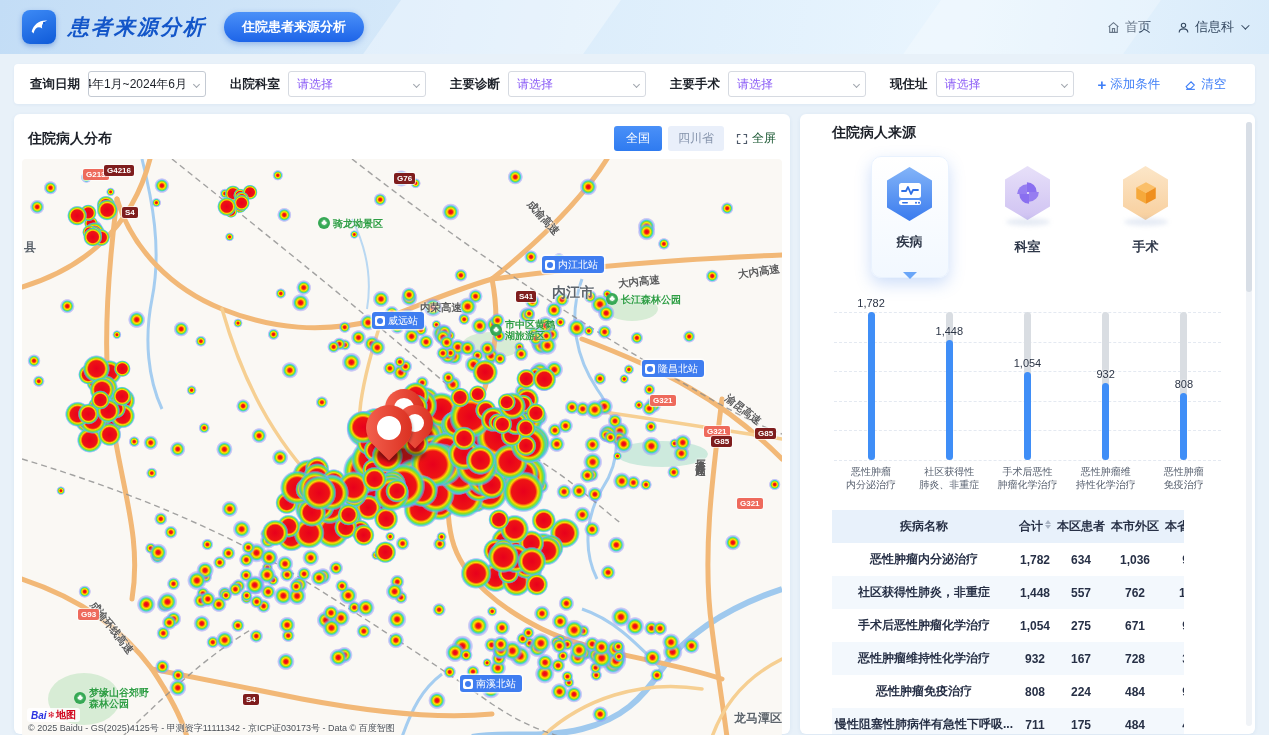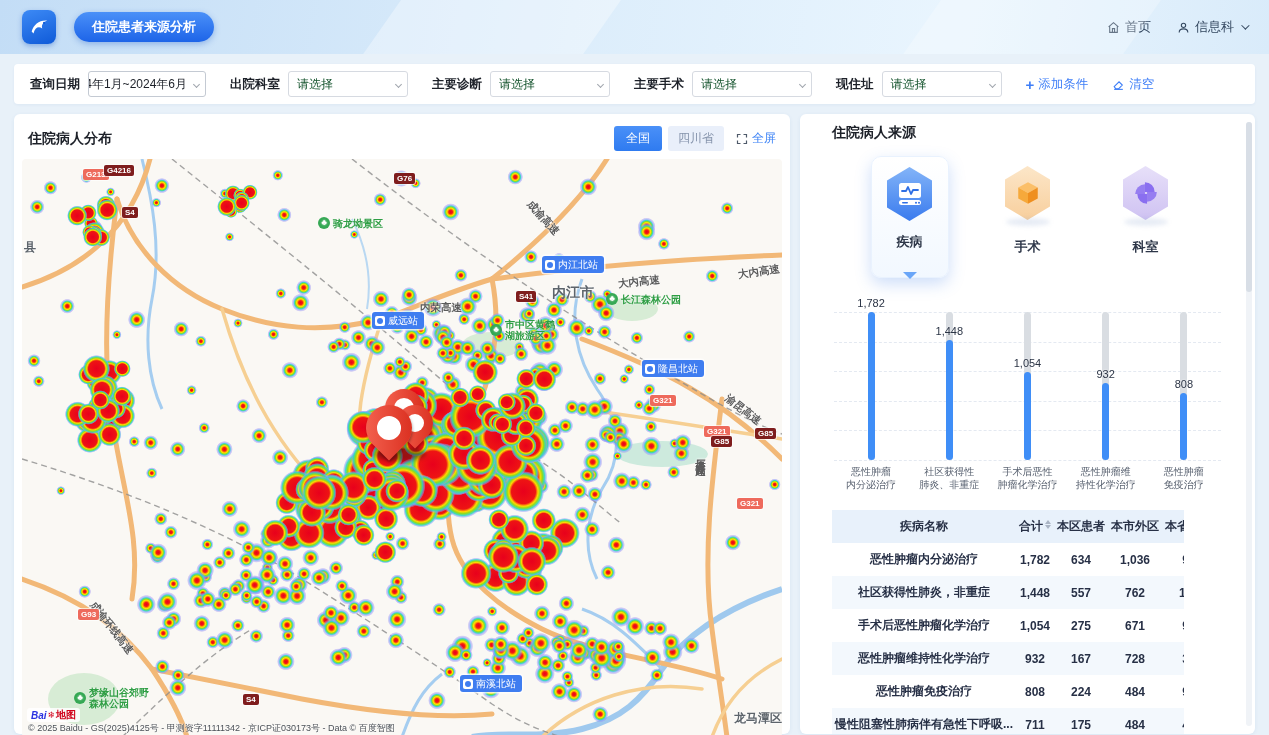--- a/index.html
+++ b/index.html
@@ -14,37 +14,37 @@
   .app-title{margin-left:12px;font-size:21px;font-weight:bold;font-style:italic;color:#1356c9;letter-spacing:2px;}
   .title-badge{margin-left:18px;background:linear-gradient(180deg,#4a90f8,#1d64e8);color:#fff;font-size:13px;font-weight:bold;padding:6px 18px;border-radius:16px;box-shadow:0 2px 6px rgba(30,90,200,.35);text-align:right;}
   .topbar-right{margin-left:auto;display:flex;align-items:center;gap:26px;font-size:13px;color:#33475f;}
   .nav-item{display:flex;align-items:center;gap:5px;cursor:pointer;}
   .chev{display:inline-block;width:6px;height:6px;border-right:1.5px solid #33475f;border-bottom:1.5px solid #33475f;transform:rotate(45deg) translateY(-2px);margin-left:2px;}
 
   
   .filter-card{margin:10px 14px 0;height:40px;background:#fff;border-radius:4px;display:flex;align-items:center;padding:4px 16px;gap:24px;box-shadow:0 1px 3px rgba(40,90,160,.06);}
   .f-item{display:flex;align-items:center;gap:8px;}
   .f-label{font-size:12.5px;font-weight:bold;color:#1d2129;white-space:nowrap;}
-  .f-select{position:relative;height:26px;border:1px solid #d6dae1;border-radius:3px;background:#fff;display:flex;align-items:center;padding:0 18px 0 8px;font-size:12px;color:#14532d;width:120px;cursor:pointer;}
+  .f-select{position:relative;height:26px;border:1px solid #d6dae1;border-radius:3px;background:#fff;display:flex;align-items:center;padding:0 18px 0 8px;font-size:12px;color:#8b5cf6;width:138px;cursor:pointer;}
   .f-select .sel-chev{position:absolute;right:6px;top:10px;width:5px;height:5px;border-right:1.3px solid #a0a6ad;border-bottom:1.3px solid #a0a6ad;transform:rotate(45deg);}
   .f-select.date{width:118px;color:#1d2129;overflow:hidden;justify-content:flex-end;border-color:#c4cad3;}
   .f-select.date .val{white-space:nowrap;direction:ltr;}
   .f-link{display:flex;align-items:center;gap:4px;color:#3e7ef7;font-size:12.5px;cursor:pointer;white-space:nowrap;}
   .plus{font-size:15px;line-height:1;font-weight:bold;}
 
   
   .main{display:flex;gap:10px;margin:10px 14px 0;}
   .card{background:#fff;border-radius:6px;box-shadow:0 1px 4px rgba(31,90,160,.07);}
   .left-card{width:776px;height:620px;padding:8px;position:relative;}
   .panel-head{display:flex;align-items:center;justify-content:space-between;padding:4px 6px 8px;}
   .panel-title{font-size:14px;font-weight:bold;color:#1d2129;}
   .map-btns{display:flex;align-items:center;gap:6px;}
   .btn-nat{background:linear-gradient(180deg,#4a90f8,#2f7bf0);color:#fff;font-size:12px;border-radius:3px;padding:4px 12px;cursor:pointer;}
   .btn-prov{background:#e9effa;color:#8593ab;font-size:12px;border-radius:3px;padding:4px 10px;cursor:pointer;}
-  .btn-full{display:flex;align-items:center;gap:4px;color:#3b82f6;font-size:12px;cursor:pointer;margin-left:6px;}
+  .btn-full{display:flex;align-items:center;gap:4px;color:#14532d;font-size:12px;cursor:pointer;margin-left:6px;}
 
   
   .map-wrap{position:relative;width:760px;height:578px;border-radius:4px;overflow:hidden;background:#faf8f4;cursor:grab;}
   .map-wrap svg.base{position:absolute;inset:0;}
   .map-labels{position:absolute;inset:0;pointer-events:none;}
   .roadlab{position:absolute;color:#5b5b5b;font-size:10.5px;font-weight:600;white-space:nowrap;text-shadow:0 0 2px #fff,0 0 3px #fff;}
   .roadlab.vert{writing-mode:vertical-rl;letter-spacing:2px;}
   .place{position:absolute;color:#5d646b;font-weight:600;text-shadow:0 0 2px #fff,0 0 3px #fff;white-space:nowrap;}
   .park{position:absolute;display:flex;align-items:center;gap:3px;color:#2f9e44;font-size:10px;font-weight:600;text-shadow:0 0 2px #fff;white-space:nowrap;}
   .park .p-ico{width:12px;height:12px;border-radius:50%;background:#35a854;color:#fff;font-size:8px;line-height:12px;text-align:center;flex:none;}
@@ -104,20 +104,21 @@
 
   <div class="topbar">
     <div class="streak" style="left:380px"></div>
     <div class="streak" style="left:920px;background:rgba(255,255,255,.25)"></div>
     <div class="logo-box">
       <svg width="22" height="22" viewBox="0 0 24 24">
         <path d="M4 17 C6 9 13 4 21 5 C16 7 14.5 10 15.5 13.5 C11.5 11 7.5 12.5 6 19 Z" fill="#fff"></path>
         <circle cx="17.5" cy="7.5" r="1.1" fill="#0f5ad8"></circle>
       </svg>
     </div>
+    <div class="app-title">患者来源分析</div>
     <div class="title-badge">住院患者来源分析</div>
     <div class="topbar-right">
       <div class="nav-item">
         <svg width="13" height="13" viewBox="0 0 24 24" fill="none" stroke="#33475f" stroke-width="2">
             <path d="M3 11 L12 3 L21 11 M5 10 V21 H19 V10 M10 21 V14 H14 V21"></path>
           </svg>
         <span>首页</span>
       </div>
       <div class="nav-item">
         <svg width="13" height="13" viewBox="0 0 24 24" fill="none" stroke="#33475f" stroke-width="2">
@@ -951,41 +952,41 @@
                 <rect x="3" y="19" width="22" height="5" rx="2.5" fill="#fff"></rect>
                 <rect x="6" y="21" width="6" height="1.6" rx="0.8" fill="#2f6fe4"></rect>
                 <circle cx="20" cy="21.8" r="1" fill="#2f6fe4"></circle>
                 <circle cx="23" cy="21.8" r="1" fill="#2f6fe4"></circle>
               </svg>
             </div>
 
     <div class="tab-label">疾病</div>
           </div>
           <div class="tab">
-            <div class="hex orange">
-              <svg width="26" height="26" viewBox="0 0 24 24">
-                <polygon points="12,2 21,7 12,12 3,7" fill="#fbbf69"></polygon>
-                <polygon points="21,7 21,17 12,22 12,12" fill="#ef8f1f"></polygon>
-                <polygon points="3,7 12,12 12,22 3,17" fill="#f6a93b"></polygon>
-              </svg>
-            </div>
-    <div class="refl"></div>
-    <div class="tab-label">手术</div>
-          </div>
-          <div class="tab">
             <div class="hex purple">
               <svg width="26" height="26" viewBox="0 0 24 24" fill="#8a6ff0">
                 <path d="M11 11 V2 A9 9 0 0 1 20 11 Z"></path>
                 <path d="M13 11 H22 A9 9 0 0 1 13 20 Z" opacity="0.85"></path>
                 <path d="M13 13 V22 A9 9 0 0 1 4 13 Z"></path>
                 <path d="M11 13 H2 A9 9 0 0 1 11 4 Z" opacity="0.85"></path>
               </svg>
             </div>
     <div class="refl"></div>
     <div class="tab-label">科室</div>
+          </div>
+          <div class="tab">
+            <div class="hex orange">
+              <svg width="26" height="26" viewBox="0 0 24 24">
+                <polygon points="12,2 21,7 12,12 3,7" fill="#fbbf69"></polygon>
+                <polygon points="21,7 21,17 12,22 12,12" fill="#ef8f1f"></polygon>
+                <polygon points="3,7 12,12 12,22 3,17" fill="#f6a93b"></polygon>
+              </svg>
+            </div>
+    <div class="refl"></div>
+    <div class="tab-label">手术</div>
           </div>
         </div>
 
       <div class="chart" id="chart">
           <div class="gridline" style="top: 18px;"></div>
           <div class="gridline" style="top: 47.6px;"></div>
           <div class="gridline" style="top: 77.2px;"></div>
           <div class="gridline" style="top: 106.8px;"></div>
           <div class="gridline" style="top: 136.4px;"></div>
           <div class="gridline" style="top: 166px;"></div>

